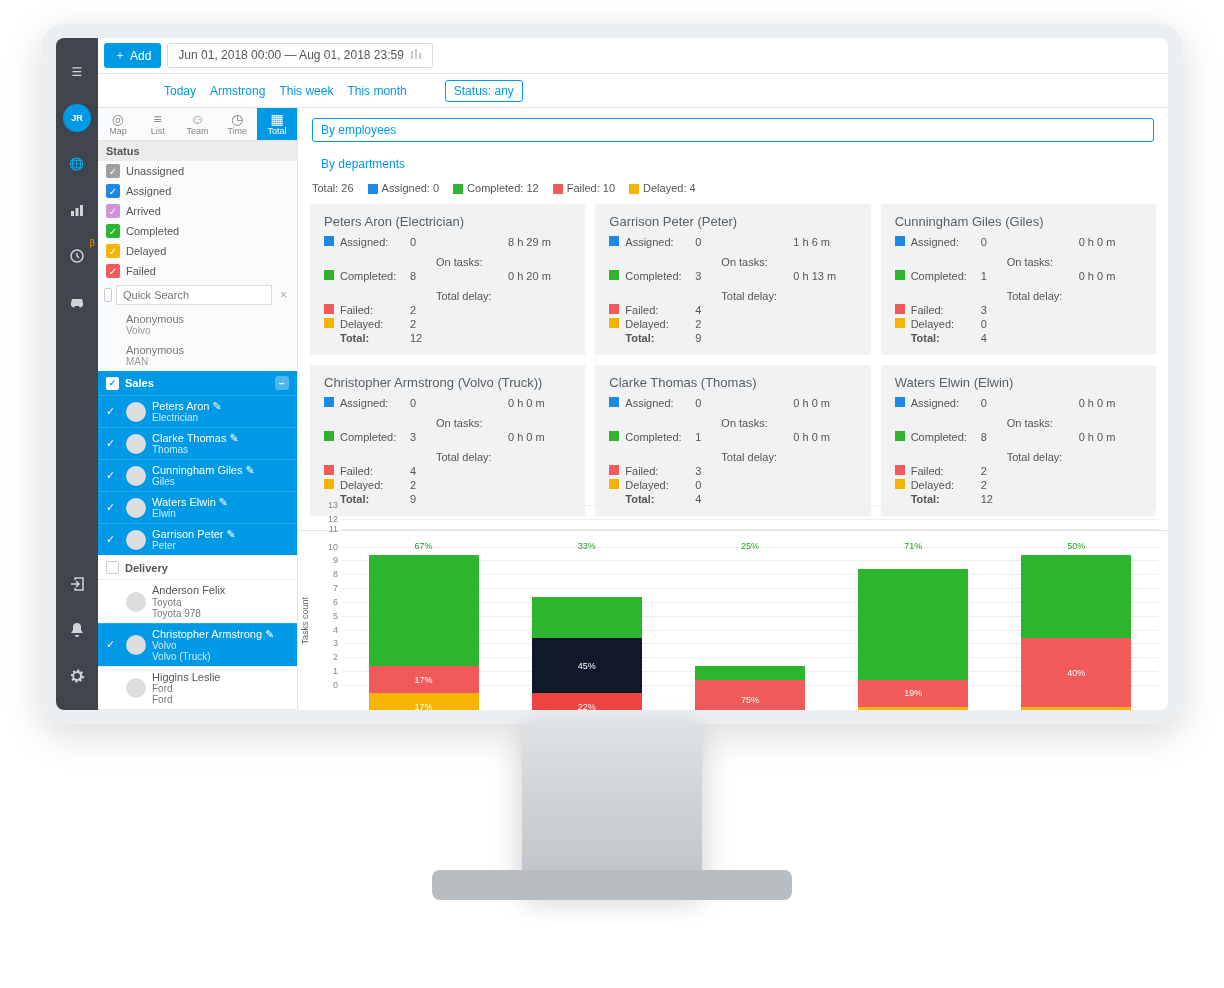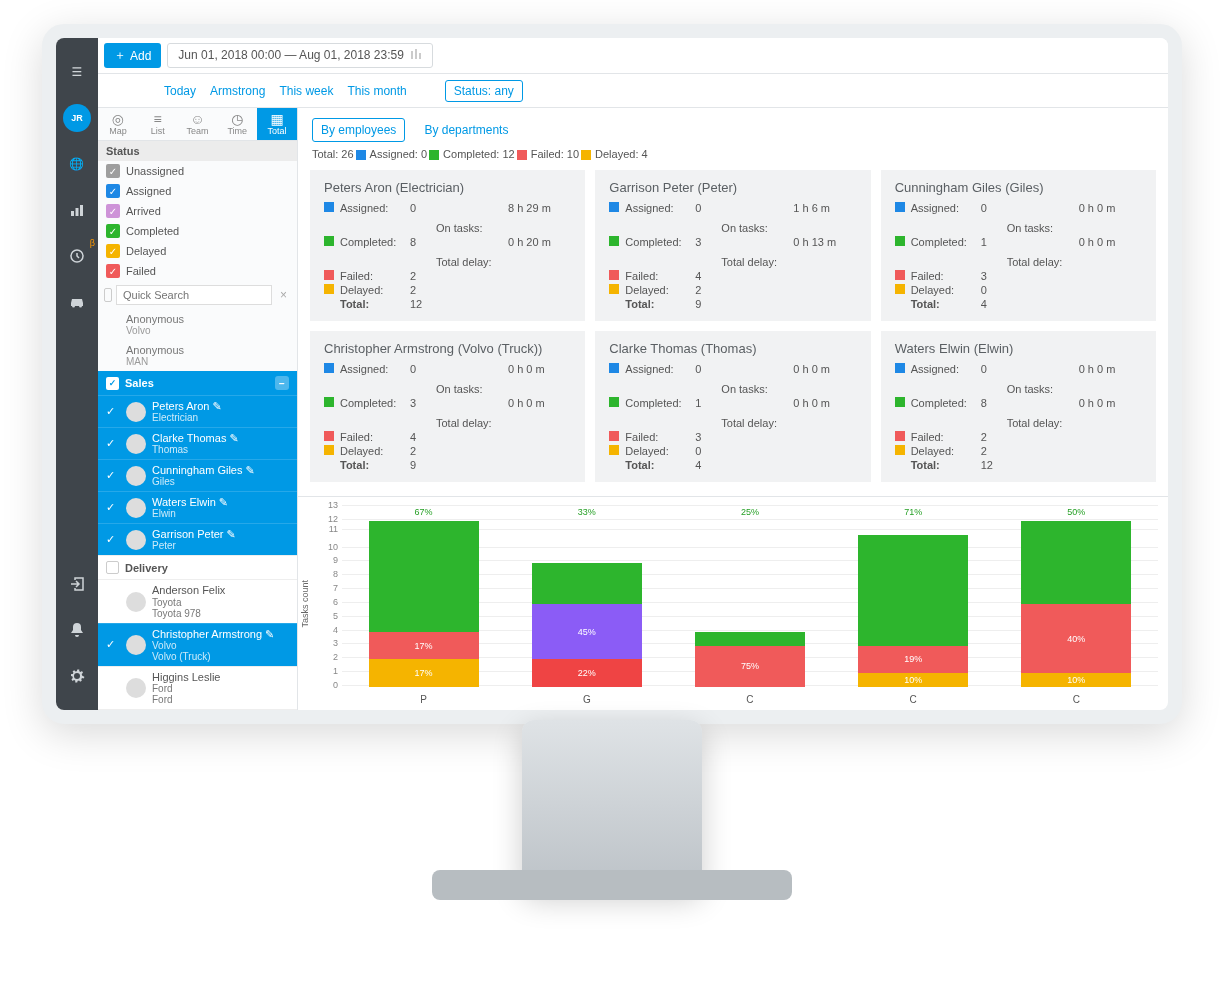--- a/index.html
+++ b/index.html
@@ -47,24 +47,24 @@
   .group-hdr .chk2 { width:13px;height:13px;border-radius:2px;background:#fff;color:#0099e5;display:inline-flex;align-items:center;justify-content:center;font-size:9px; }
   .group-hdr .collapse { margin-left:auto;width:14px;height:14px;background:rgba(255,255,255,.3);border-radius:3px;display:inline-flex;align-items:center;justify-content:center;font-size:10px; }
   .emp { background:#0099e5;color:#fff;display:flex;align-items:center;padding:4px 8px;gap:6px;font-size:11px;border-top:1px solid rgba(255,255,255,.15); }
   .emp.plain { background:#fff;color:#555;border-top:1px solid #eee; }
   .emp .chkmk { width:14px; }
   .emp .face { width:20px;height:20px;border-radius:50%;background:#ddd; display:inline-block; }
   .emp .names { line-height:1.1; }
   .emp .sub { font-size:10px; opacity:.8; }
   
   .content { flex:1; display:flex; flex-direction:column; overflow:hidden; }
-  .tab-switch { padding:10px 14px 6px; display:flex; gap:10px; font-size:12px; }
+  .tab-switch { padding:10px 14px 6px; display:flex; gap:10px; font-size:12px;flex-direction:column; }
   .tab-switch .opt { color:#0099e5; padding:4px 8px; border:1px solid transparent; cursor:pointer; }
   .tab-switch .opt.active { border:1px solid #0099e5; border-radius:3px; }
-  .summary-line { padding:0 14px 10px; display:flex; gap:2px; font-size:11px; color:#555; align-items:center; flex-wrap:wrap; }
+  .summary-line { padding:0 14px 10px; display:flex; gap:14px; font-size:11px; color:#555; align-items:center; flex-wrap:wrap; }
   .dot { width:10px;height:10px;display:inline-block;margin-right:4px;vertical-align:middle; }
   .cards { display:grid; grid-template-columns:1fr 1fr 1fr; gap:10px; padding:0 12px; }
   .card { background:#f1f2f3; padding:10px 14px; }
   .card h4 { font-size:13px;color:#5a5f63;font-weight:normal;margin-bottom:6px; }
   .stat-row { display:flex; font-size:11px; color:#555; padding:1px 0; }
   .stat-row .sq { width:10px;height:10px;margin-right:6px; }
   .stat-row .lbl { width:70px; }
   .stat-row .val { width:26px; }
   .stat-row .extra-lbl { width:72px;margin-top:20px; }
   .chart-area { flex:1; margin-top:14px; border-top:1px solid #e2e5e8; position:relative; display:flex; }
@@ -550,21 +550,21 @@
                         <div class="seg" style="background: rgb(45, 181, 45); height: 110.769px;"></div>
                         <div class="seg" style="background: rgb(240, 90, 90); height: 27.6923px;">17%</div>
                         <div class="seg" style="background: rgb(245, 180, 0); height: 27.6923px;">17%</div>
                       </div>
                       <div class="bar-label">P</div>
                     </div>
                     <div class="bar-col">
                       <div class="seg-top-label">33%</div>
                       <div class="bar-stack">
                         <div class="seg" style="background: rgb(45, 181, 45); height: 41.5385px;"></div>
-                        <div class="seg" style="background: #8b5cf6; height: 55.3846px;">45%</div>
+                        <div class="seg" style="background: #0f172a; height: 55.3846px;">45%</div>
                         <div class="seg" style="background: #ef4444; height: 27.6923px;">22%</div>
                       </div>
                       <div class="bar-label">G</div>
                     </div>
                     <div class="bar-col">
                       <div class="seg-top-label">25%</div>
                       <div class="bar-stack">
                         <div class="seg" style="background: rgb(45, 181, 45); height: 13.8462px;"></div>
                         <div class="seg" style="background: rgb(240, 90, 90); height: 41.5385px;">75%</div>
                         <div class="seg" style="background: rgb(245, 180, 0); height: 0px;"></div>

